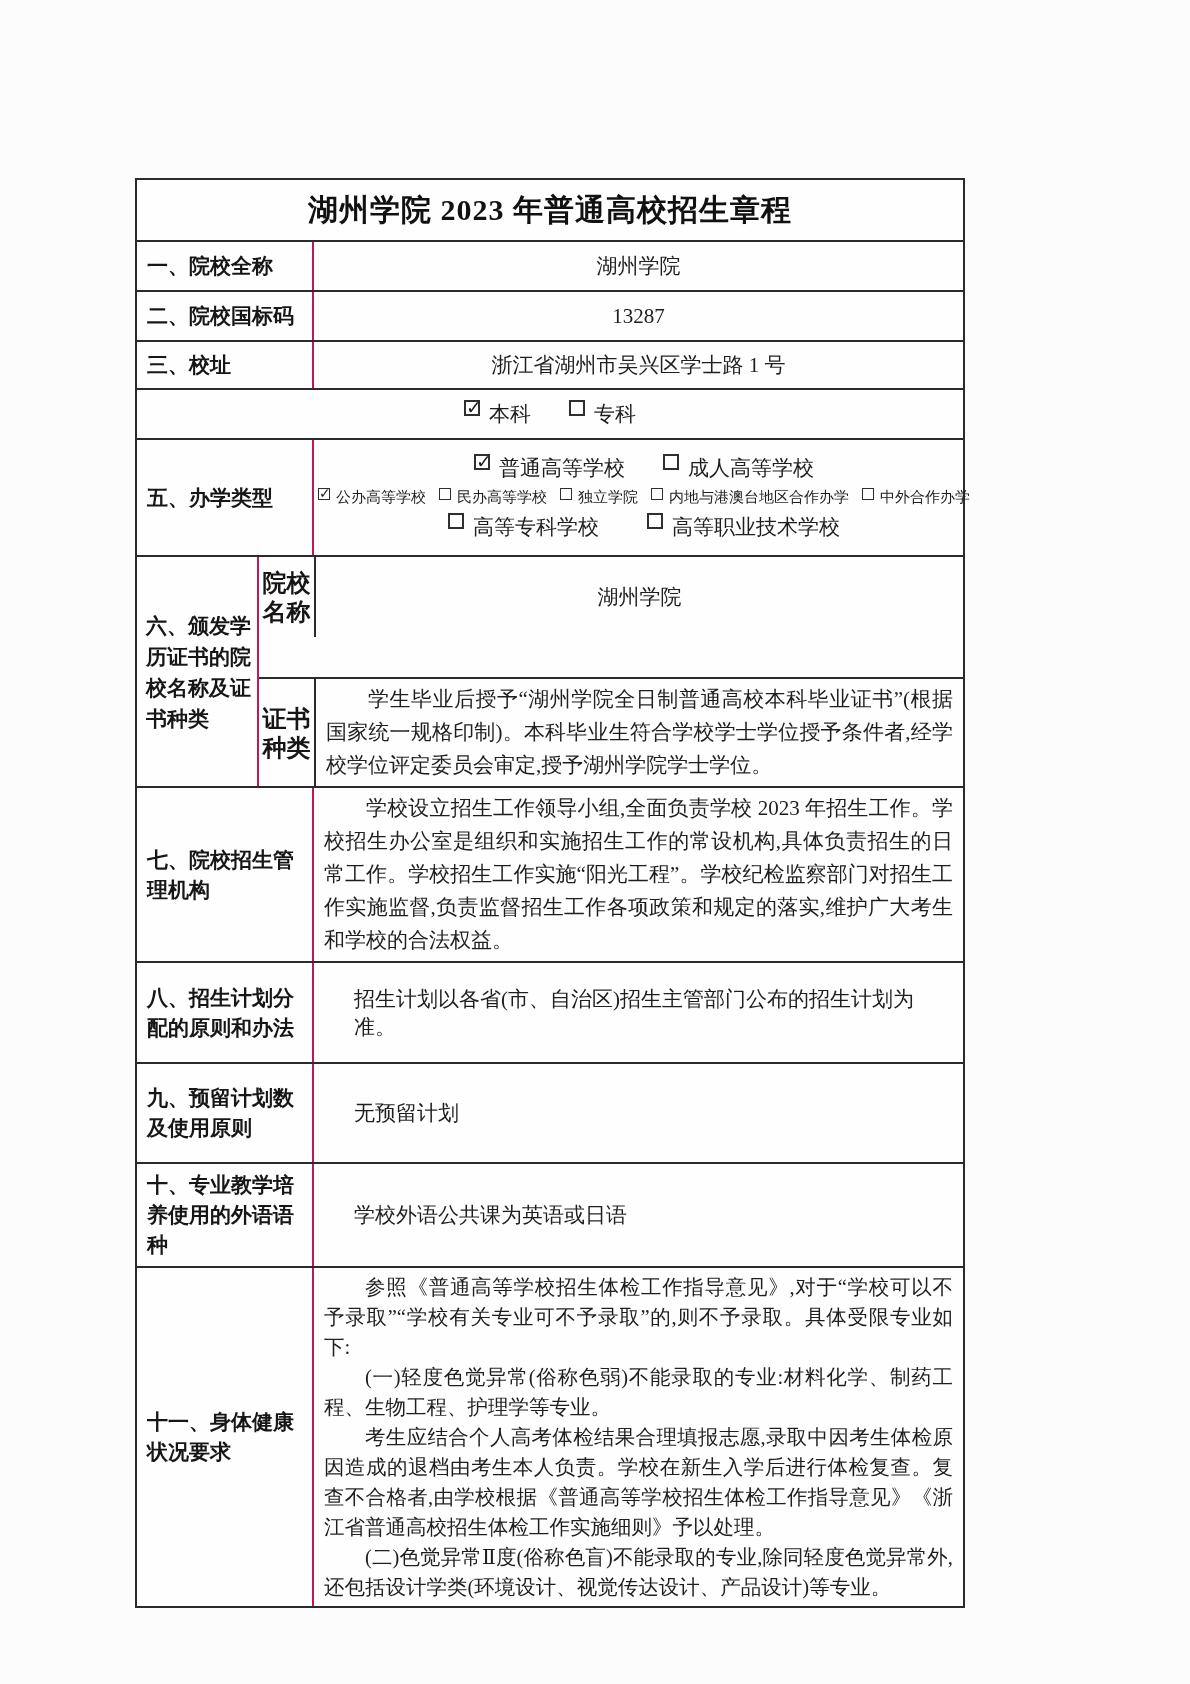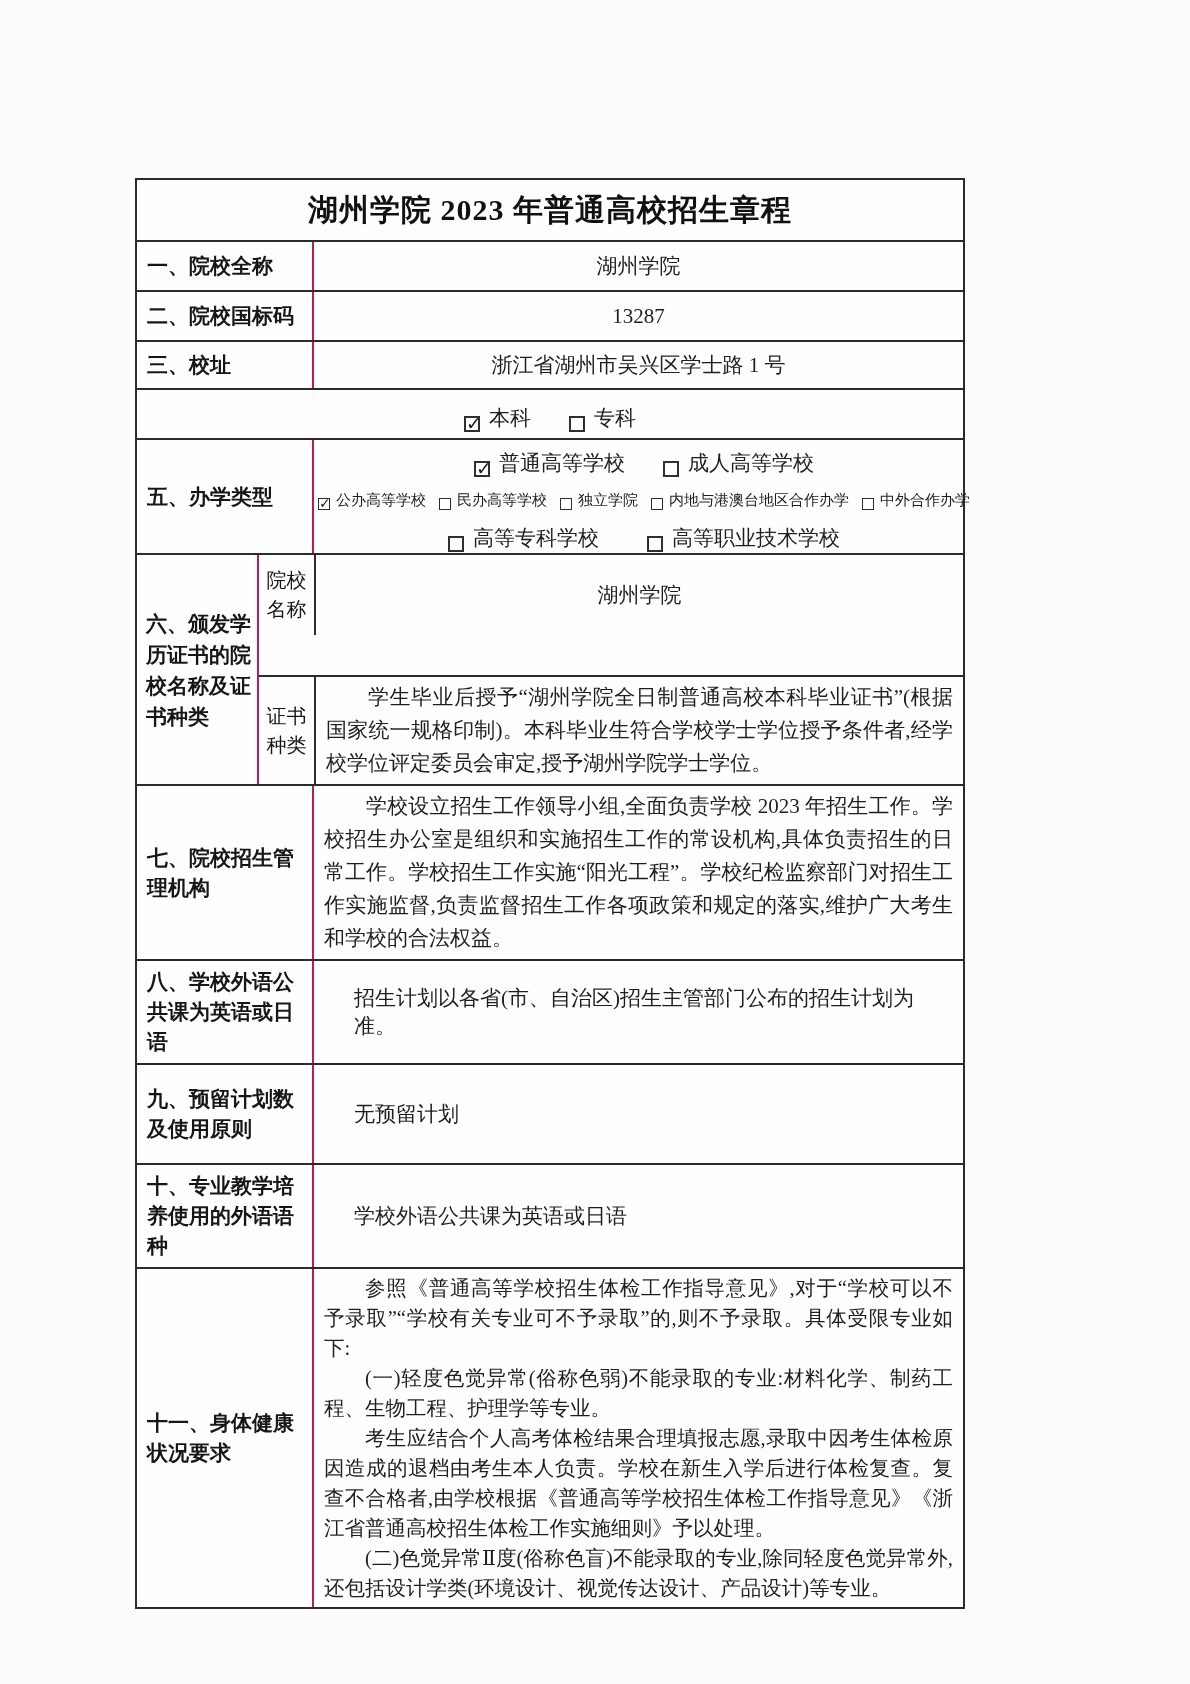--- a/index.html
+++ b/index.html
@@ -44,33 +44,33 @@
     font-family:"Liberation Sans","DejaVu Sans",sans-serif;
     font-weight:bold; font-size:21px; line-height:31px; color:#161616;
   }
   .r6-right { flex:1; display:flex; flex-direction:column; }
   .sub-row { display:flex; }
   .sub-row + .sub-row { border-top:2px solid #2b2b2b;margin-top:40px; }
   .sub-label {
     flex:0 0 57px; border-right:2px solid #2b2b2b;
     display:flex; align-items:center; justify-content:center; text-align:center;
     font-family:"Liberation Sans","DejaVu Sans",sans-serif;
-    font-weight:normal; font-size:20px; line-height:29px; color:#161616;
+    font-weight:bold; font-size:24px; line-height:29px; color:#161616;
     padding:4px 2px;
   }
   .sub-content { flex:1; display:flex; flex-direction:column; justify-content:center; padding:4px 10px; font-size:21px; }
   .sub-content.center { align-items:center; text-align:center; }
 
   .para { text-indent:2em; text-align:justify; line-height:33px; }
   .para-sm { text-indent:2em; text-align:justify; line-height:30px; font-size:20.5px; }
   .single-line { padding-left:30px; }
 
   
   .opts { display:flex; justify-content:center; align-items:center; width:100%; }
-  .opts .opt { display:inline-flex; align-items:flex-end; white-space:nowrap;margin-top:8px; }
+  .opts .opt { display:inline-flex; align-items:flex-start; white-space:nowrap; }
   .opts-lg { gap:38px; font-size:21px; }
   .opts-sm { gap:13px; font-size:15px; }
   .cb {
     display:inline-block; width:16px; height:16px; border:2px solid #2f2f2f;
     position:relative; margin-right:9px; background:#fff; flex:0 0 auto;
   }
   .cb.checked::after {
     content:"\2713"; position:absolute; left:0px; top:-6px;
     font-size:19px; font-weight:bold; color:#1d1d1d;
     font-family:"DejaVu Sans",sans-serif;
@@ -119,21 +119,21 @@
             <span class="opt">
               <span class="cb"></span>
               <span>专科</span>
             </span>
           </div>
       </div>
     </div>
 
     <div class="row" style="min-height:84px;">
       <div class="cell-label">五、办学类型</div>
-      <div class="cell-content" style="padding:1px 4px; gap:6px;">
+      <div class="cell-content" style="padding:14px 4px; gap:6px;">
         <div class="opts opts-lg">
             <span class="opt">
               <span class="cb checked"></span>
               <span>普通高等学校</span>
             </span>
             <span class="opt">
               <span class="cb"></span>
               <span>成人高等学校</span>
             </span>
           </div>
@@ -191,21 +191,21 @@
     </div>
 
     <div class="row" style="min-height:132px;">
       <div class="cell-label">七、院校招生管理机构</div>
       <div class="cell-content">
         <p class="para">学校设立招生工作领导小组,全面负责学校 2023 年招生工作。学校招生办公室是组织和实施招生工作的常设机构,具体负责招生的日常工作。学校招生工作实施“阳光工程”。学校纪检监察部门对招生工作实施监督,负责监督招生工作各项政策和规定的落实,维护广大考生和学校的合法权益。</p>
       </div>
     </div>
 
     <div class="row" style="min-height:101px;">
-      <div class="cell-label">八、学校外语公共课为英语或日语</div>
+      <div class="cell-label">八、招生计划分配的原则和办法</div>
       <div class="cell-content">
         <p class="single-line">招生计划以各省(市、自治区)招生主管部门公布的招生计划为准。</p>
       </div>
     </div>
 
     <div class="row" style="min-height:100px;">
       <div class="cell-label">九、预留计划数及使用原则</div>
       <div class="cell-content">
         <p class="single-line">无预留计划</p>
       </div>

